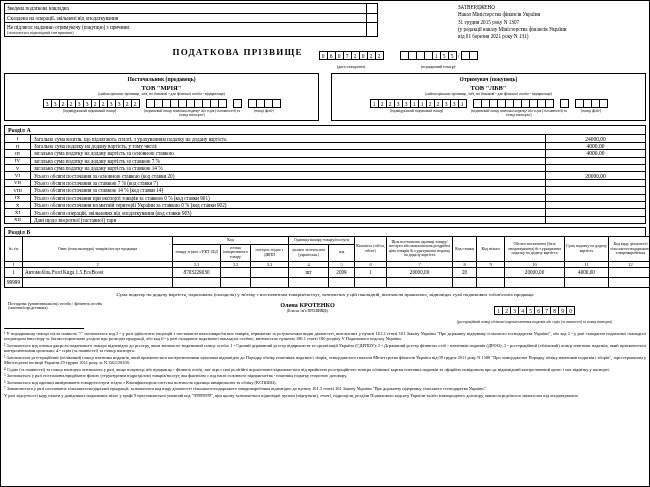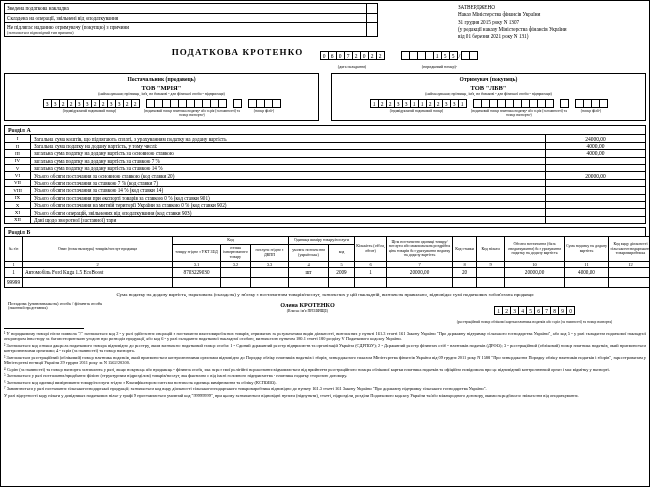--- a/index.html
+++ b/index.html
@@ -104,21 +104,21 @@
 
     <div>ЗАТВЕРДЖЕНО</div>
         <div>Наказ Міністерства фінансів України</div>
         <div>31 грудня 2015 року N 1307</div>
         <div>(у редакції наказу Міністерства фінансів України</div>
         <div>від 01 березня 2021 року N 131)</div>
       </div>
   </div>
 
   <div class="titlebar">
-    <div class="doc-title">ПОДАТКОВА КРОТЕНКО</div>
+    <div class="doc-title">ПОДАТКОВА ПРІЗВИЩЕ</div>
     <div class="numgrp">
       <span class="strip">
           <span class="cell">0</span>
           <span class="cell">6</span>
           <span class="cell">0</span>
           <span class="cell">7</span>
           <span class="cell">2</span>
           <span class="cell">0</span>
           <span class="cell">2</span>
           <span class="cell">2</span>

